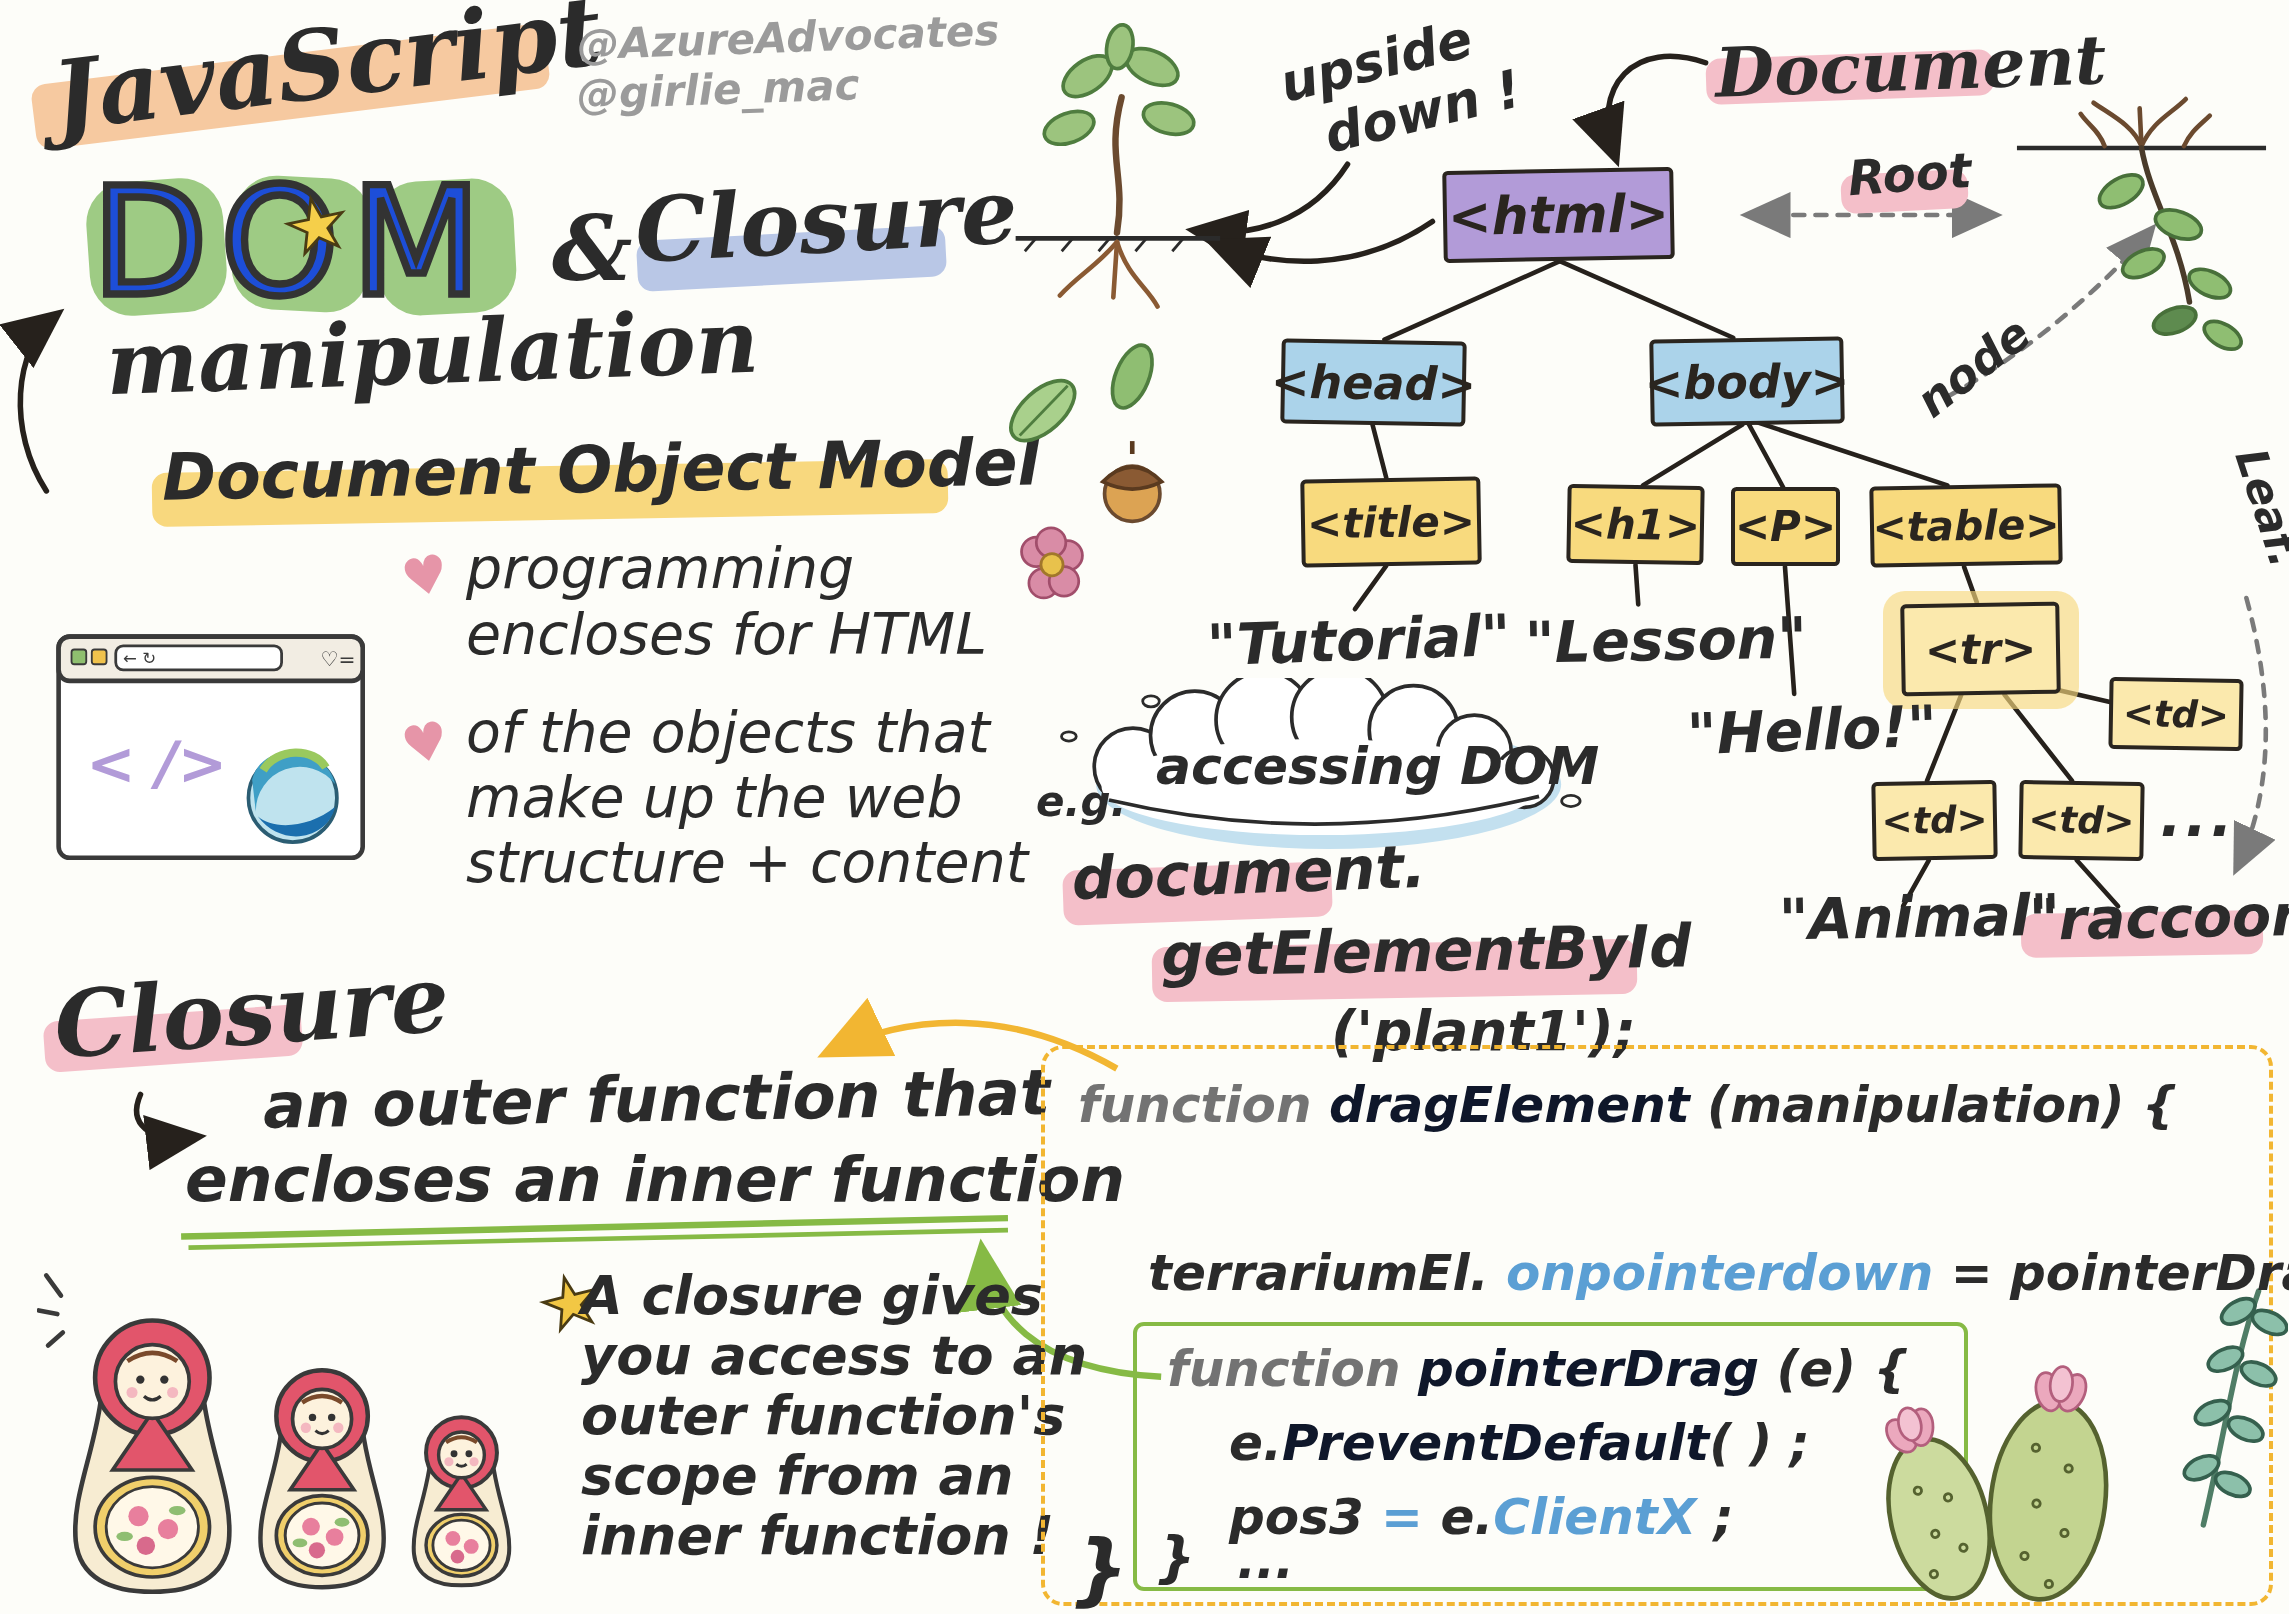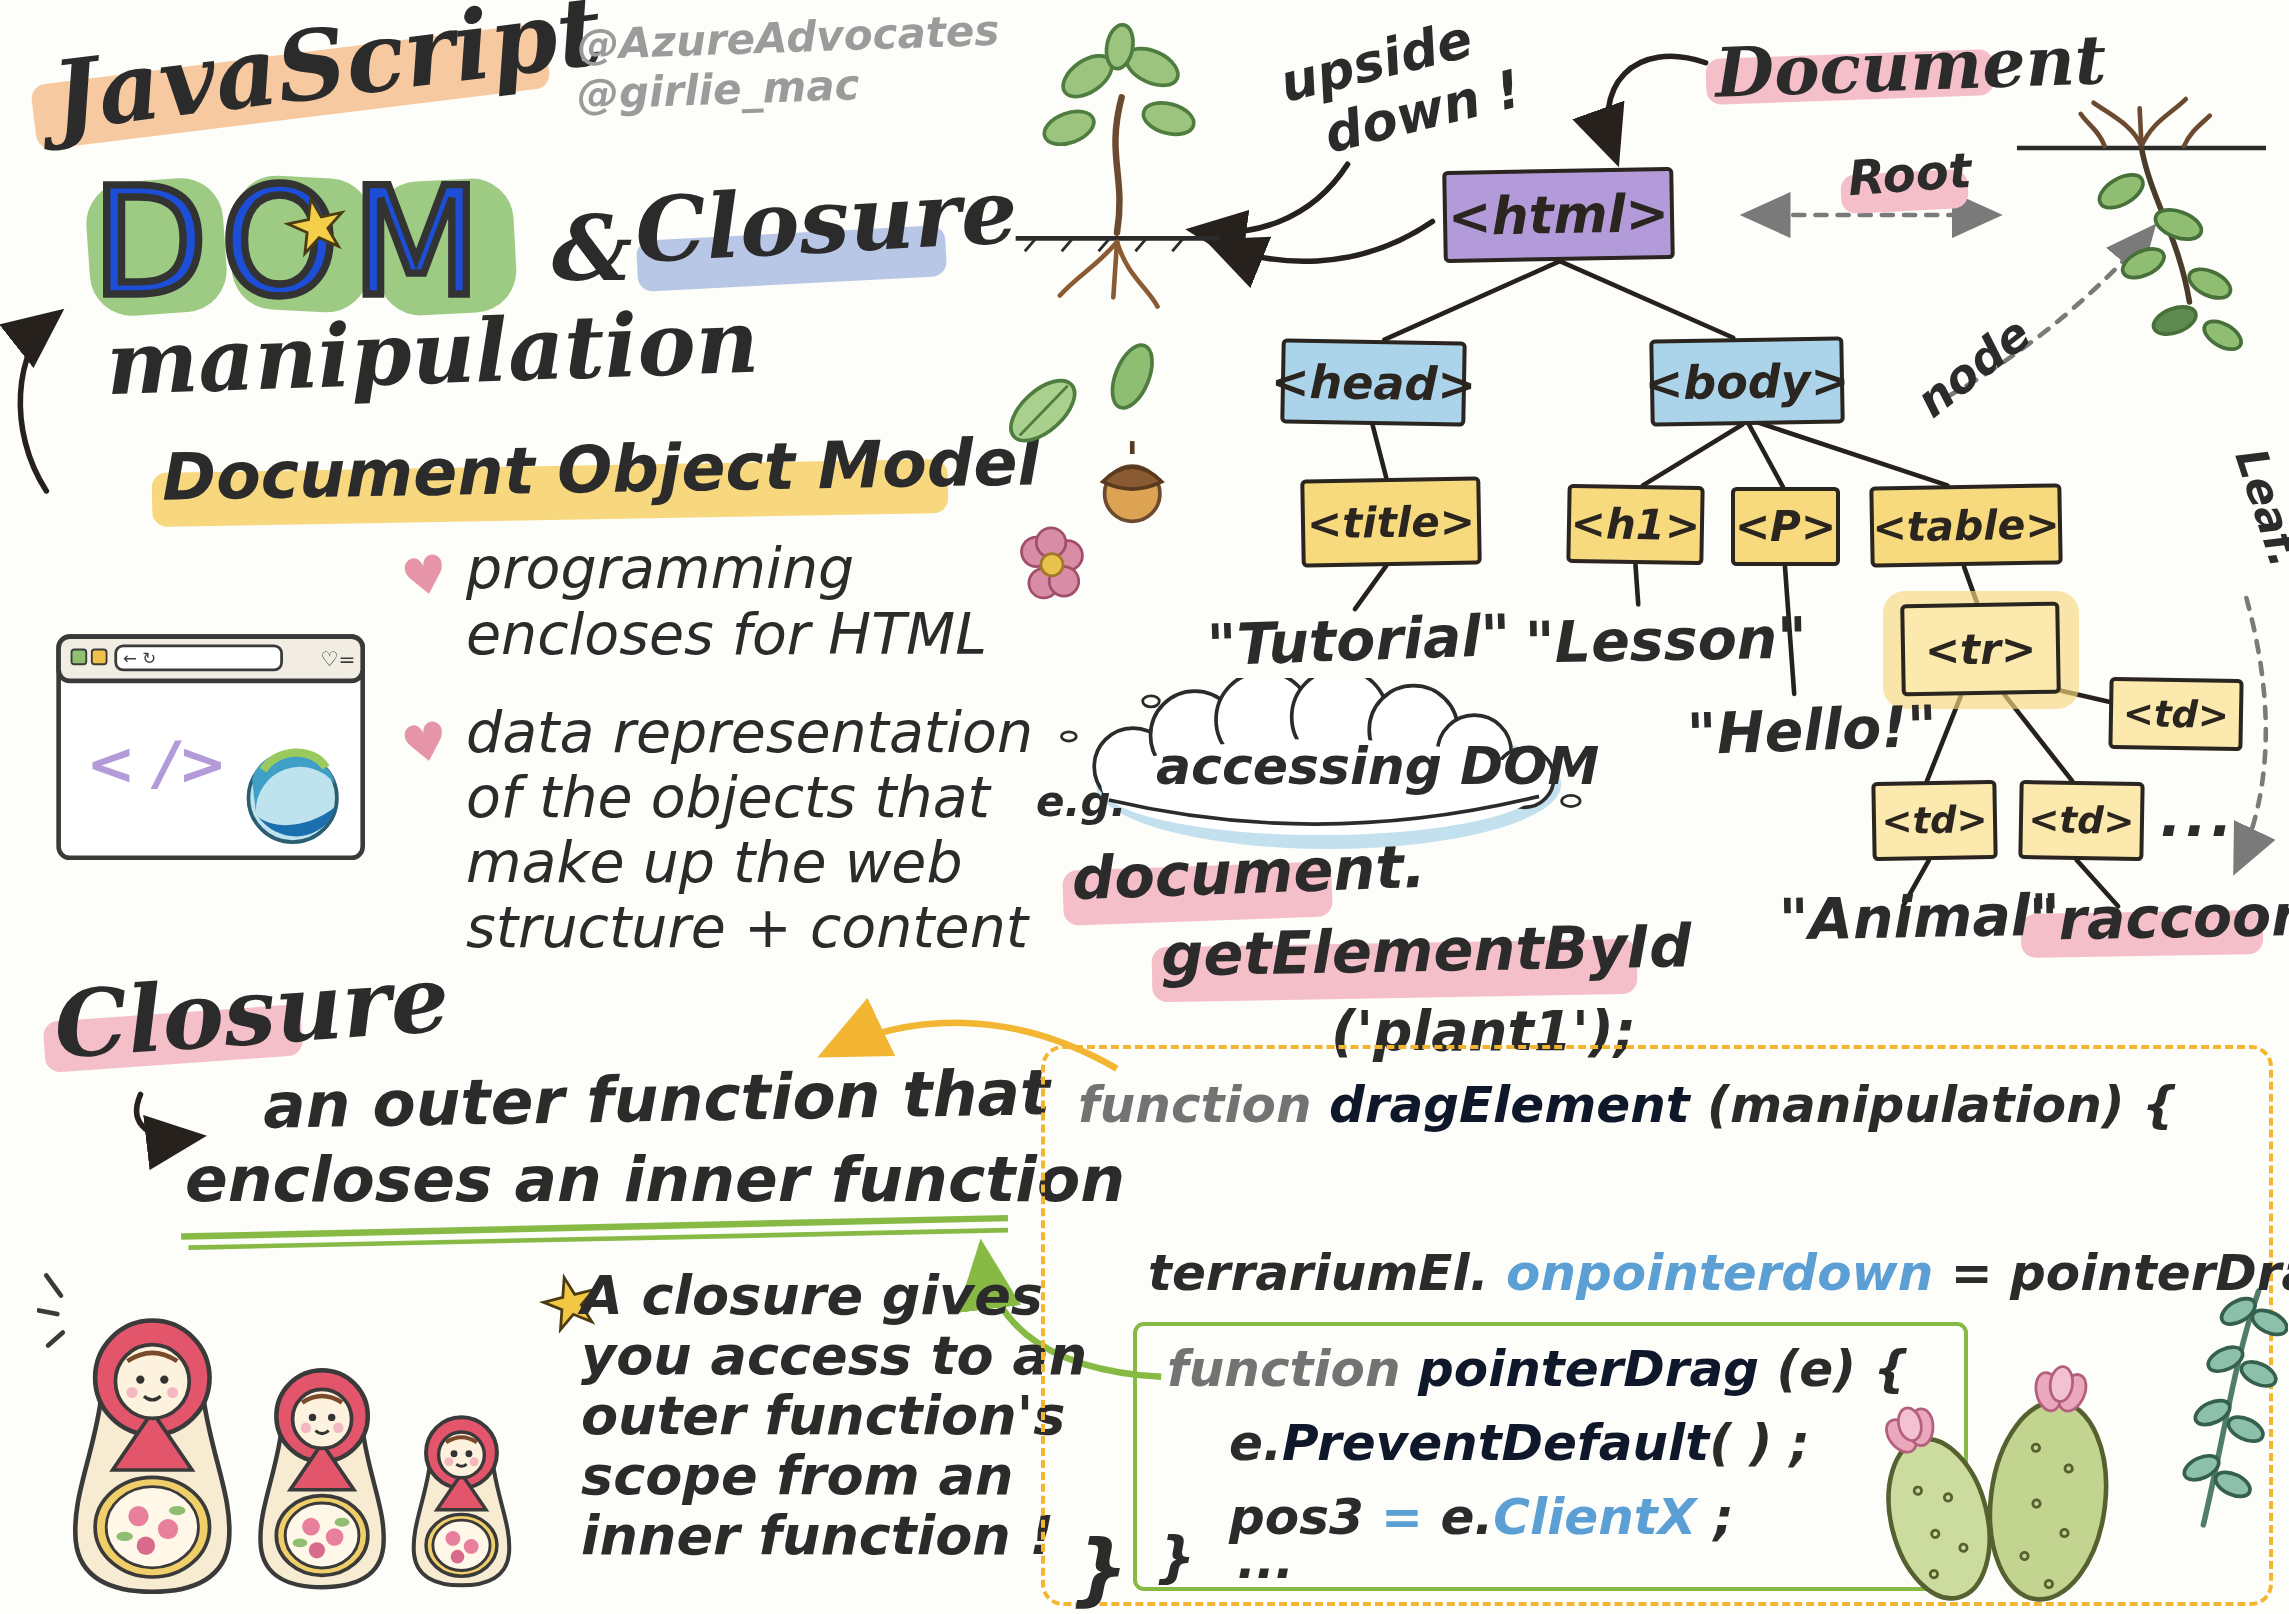--- a/index.html
+++ b/index.html
@@ -116,21 +116,20 @@
   <div class="abs script" style="left:106px;top:301px;font-size:87px;transform:rotate(-2deg)">manipulation</div>
   <div class="abs hw" style="left:162px;top:432px;font-size:65px;font-weight:bold;transform:rotate(-1deg)">Document Object Model</div>
 
   <div class="abs" style="left:402px;top:546px;font-size:52px;color:#e695a8;transform:rotate(-12deg)">♥</div>
   <div class="abs hw" style="left:466px;top:535px;font-size:57px;line-height:66px">
     <div>programming</div>
     <div>encloses for HTML</div>
   </div>
   <div class="abs" style="left:402px;top:713px;font-size:52px;color:#e695a8;transform:rotate(-12deg)">♥</div>
   <div class="abs hw" style="left:466px;top:700px;font-size:57px;line-height:65px">
-    <div>data representation</div>
     <div>of the objects that</div>
     <div>make up the web</div>
     <div>structure + content</div>
   </div>
 
   <svg class="illus" style="left:51px;top:609px" width="323" height="258" viewBox="0 0 350 280">
     <rect x="8" y="30" width="330" height="240" rx="12" fill="#ffffff" stroke="#3a3a3a" stroke-width="5"></rect>
     <rect x="8" y="30" width="330" height="48" rx="12" fill="#f2ede3" stroke="#3a3a3a" stroke-width="5"></rect>
     <rect x="22" y="44" width="16" height="16" rx="3" fill="#8fbf6f" stroke="#3a3a3a" stroke-width="2"></rect>
     <rect x="44" y="44" width="16" height="16" rx="3" fill="#f0c24c" stroke="#3a3a3a" stroke-width="2"></rect>

